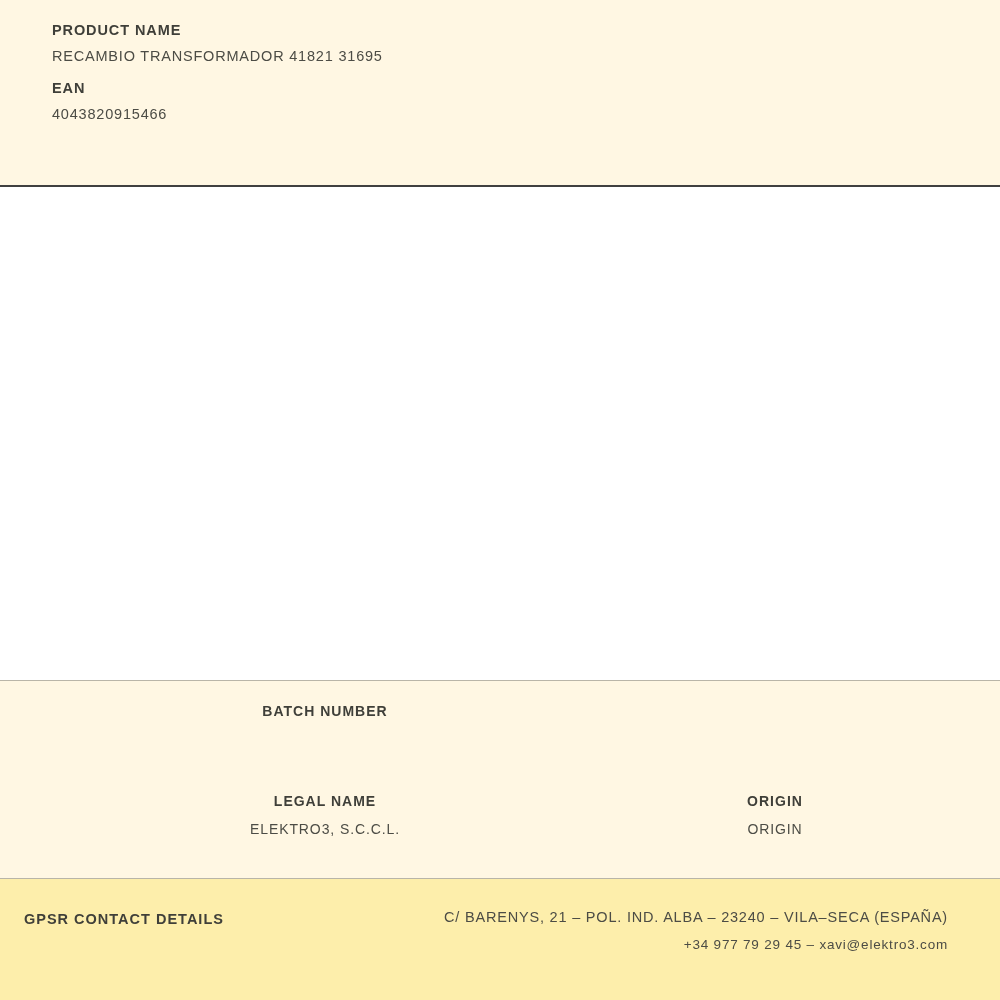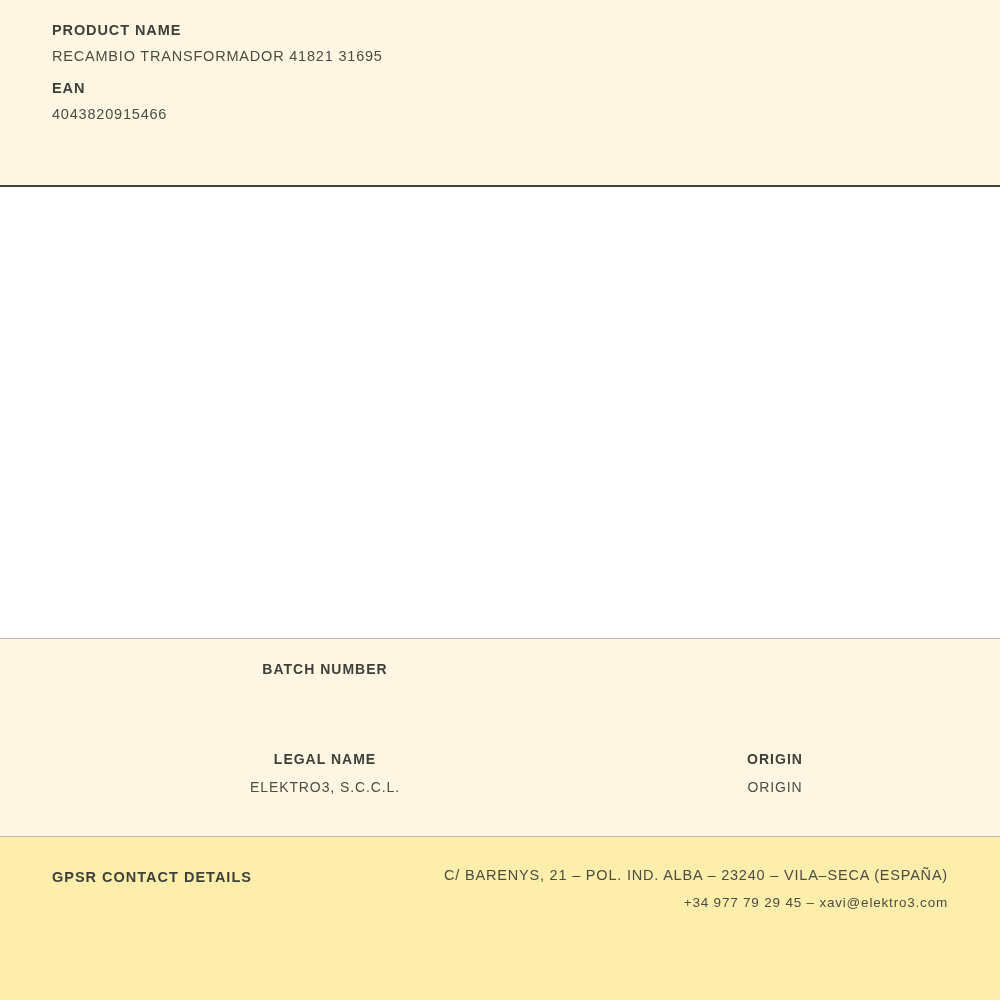--- a/index.html
+++ b/index.html
@@ -93,22 +93,22 @@
     letter-spacing: 0.9px;
     color: #4c4c45;
     min-height: 16px;
     margin: 0;
   }
 
   
   .footer-block {
     background: #fdeeab;
     box-sizing: border-box;
-    height: 163px;
-    padding: 30px 52px 0 52px;
+    height: 121px;
+    padding: 30px 52px 0 24px;
     display: flex;
     justify-content: space-between;
     align-items: flex-start;
   }
   .footer-title {
     font-size: 14.5px;
     font-weight: bold;
     letter-spacing: 1px;
     color: #3f3f39;
     text-transform: uppercase;

